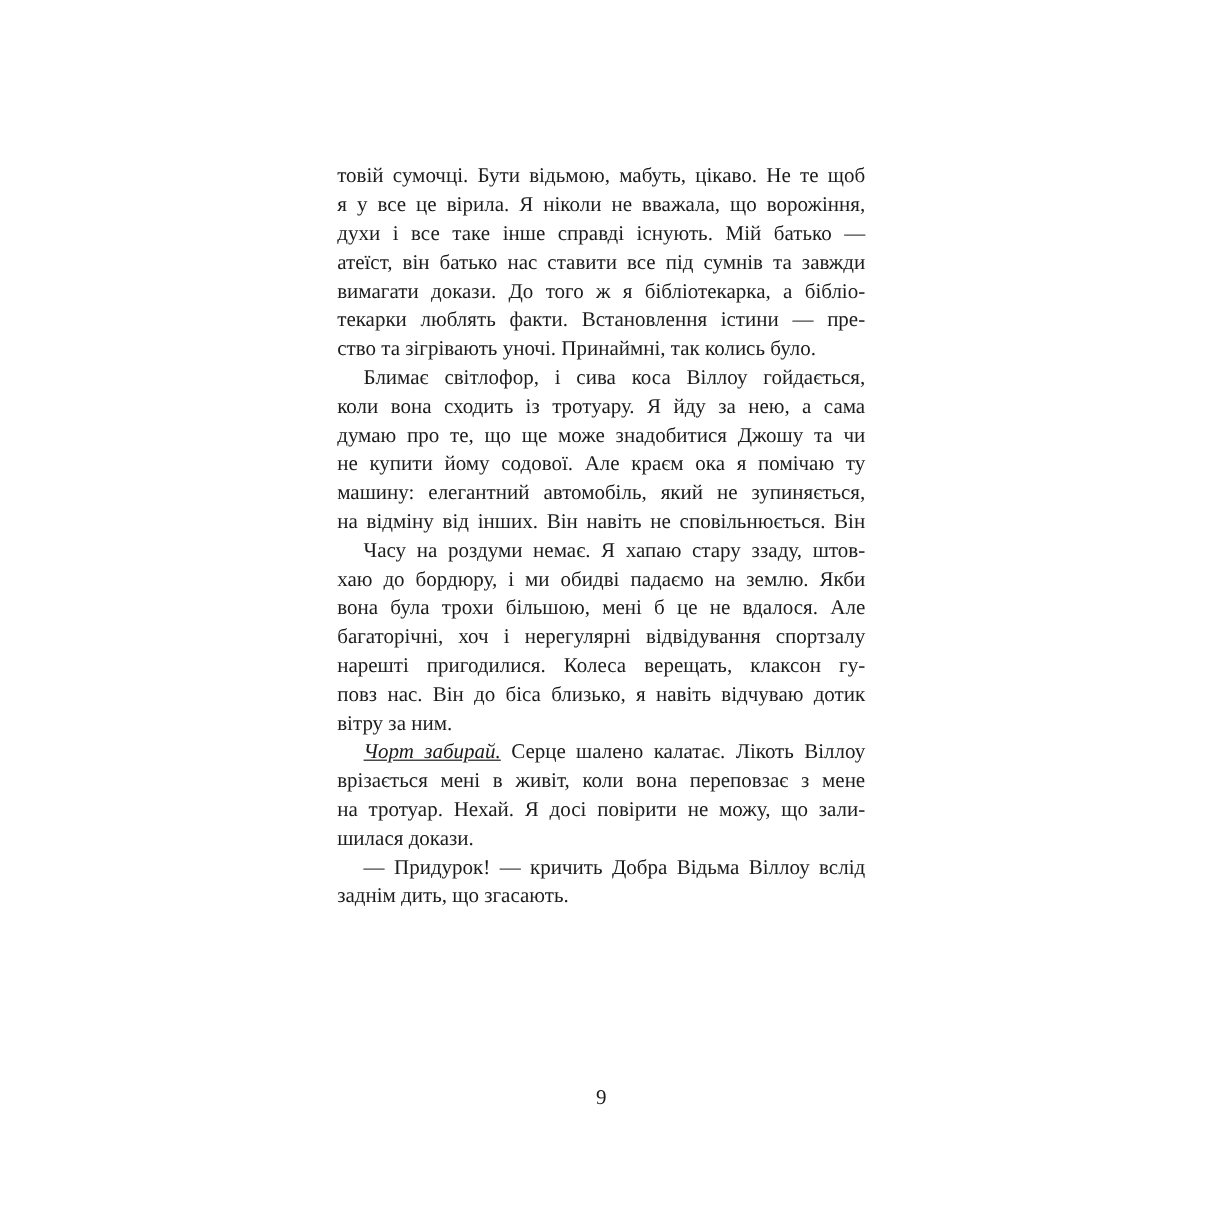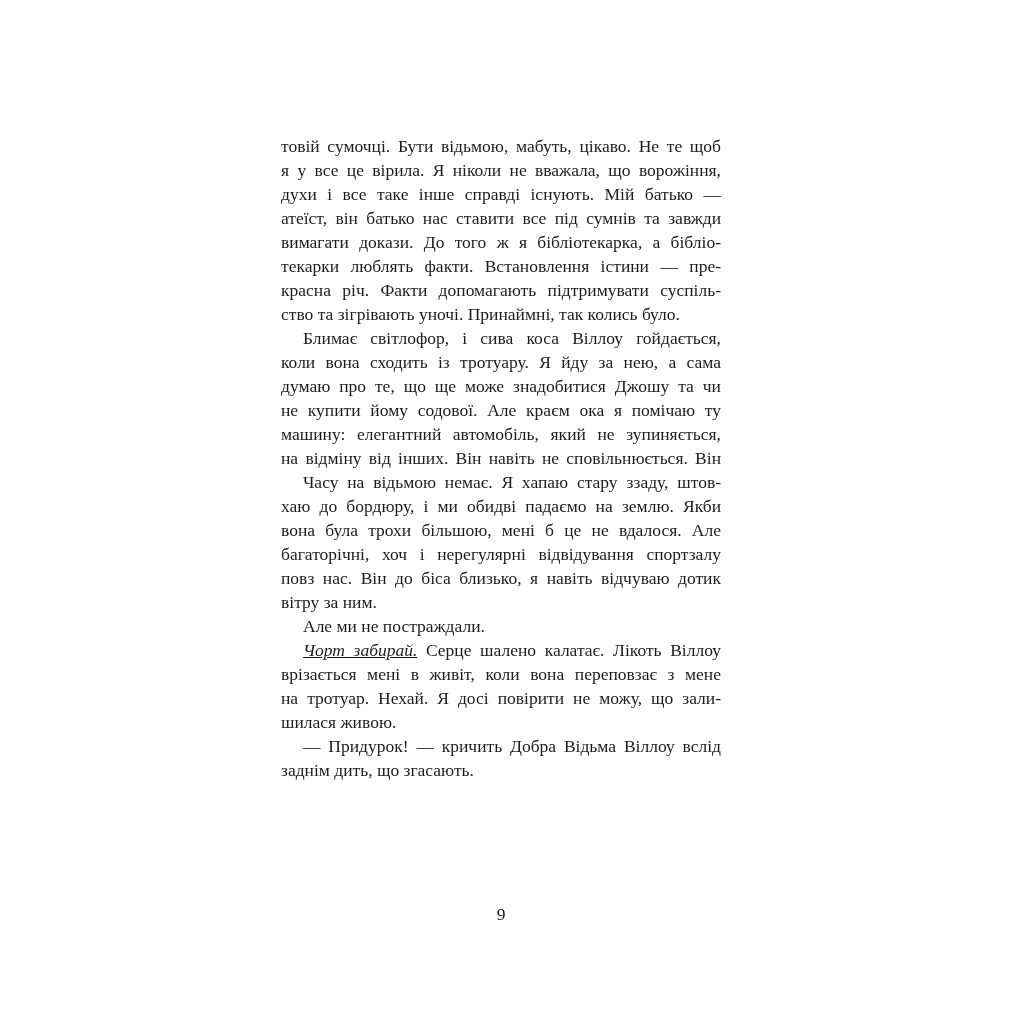--- a/index.html
+++ b/index.html
@@ -57,47 +57,44 @@
 
 <div class="book-page">
   <div class="text-block" id="text-block">
       <div class="paragraph">
         <div class="line justified"><span>товій сумочці. Бути відьмою, мабуть, цікаво. Не те щоб</span></div>
         <div class="line justified"><span>я у все це вірила. Я ніколи не вважала, що ворожіння,</span></div>
         <div class="line justified"><span>духи і все таке інше справді існують. Мій батько —</span></div>
         <div class="line justified"><span>атеїст, він батько нас ставити все під сумнів та завжди</span></div>
         <div class="line justified"><span>вимагати докази. До того ж я бібліотекарка, а бібліо-</span></div>
         <div class="line justified"><span>текарки люблять факти. Встановлення істини — пре-</span></div>
-        <div class="line justified"><span>красна річ. Факти допомагають підтримувати суспіль-</span></div>
         <div class="line"><span>ство та зігрівають уночі. Принаймні, так колись було.</span></div>
       </div>
       <div class="paragraph">
         <div class="line justified indented"><span>Блимає світлофор, і сива коса Віллоу гойдається,</span></div>
         <div class="line justified"><span>коли вона сходить із тротуару. Я йду за нею, а сама</span></div>
         <div class="line justified"><span>думаю про те, що ще може знадобитися Джошу та чи</span></div>
         <div class="line justified"><span>не купити йому содової. Але краєм ока я помічаю ту</span></div>
         <div class="line justified"><span>машину: елегантний автомобіль, який не зупиняється,</span></div>
         <div class="line justified"><span>на відміну від інших. Він навіть не сповільнюється. Він</span></div>
       </div>
       <div class="paragraph">
-        <div class="line justified indented"><span>Часу на відьмою немає. Я хапаю стару ззаду, штов-</span></div>
+        <div class="line justified indented"><span>Часу на роздуми немає. Я хапаю стару ззаду, штов-</span></div>
         <div class="line justified"><span>хаю до бордюру, і ми обидві падаємо на землю. Якби</span></div>
         <div class="line justified"><span>вона була трохи більшою, мені б це не вдалося. Але</span></div>
         <div class="line justified"><span>багаторічні, хоч і нерегулярні відвідування спортзалу</span></div>
+        <div class="line justified"><span>нарешті пригодилися. Колеса верещать, клаксон гу-</span></div>
         <div class="line justified"><span>повз нас. Він до біса близько, я навіть відчуваю дотик</span></div>
         <div class="line"><span>вітру за ним.</span></div>
-      </div>
-      <div class="paragraph">
-        <div class="line indented"><span>Але ми не постраждали.</span></div>
       </div>
       <div class="paragraph">
         <div class="line justified indented"><span class="italic">Чорт забирай.</span><span> Серце шалено калатає. Лікоть Віллоу</span></div>
         <div class="line justified"><span>врізається мені в живіт, коли вона переповзає з мене</span></div>
         <div class="line justified"><span>на тротуар. Нехай. Я досі повірити не можу, що зали-</span></div>
-        <div class="line"><span>шилася живою.</span></div>
+        <div class="line"><span>шилася докази.</span></div>
       </div>
       <div class="paragraph">
         <div class="line justified indented"><span>— Придурок! — кричить Добра Відьма Віллоу вслід</span></div>
         <div class="line"><span>заднім дить, що згасають.</span></div>
       </div>
     </div>
   <div class="folio">9</div>
 </div>
 
 </body></html>

